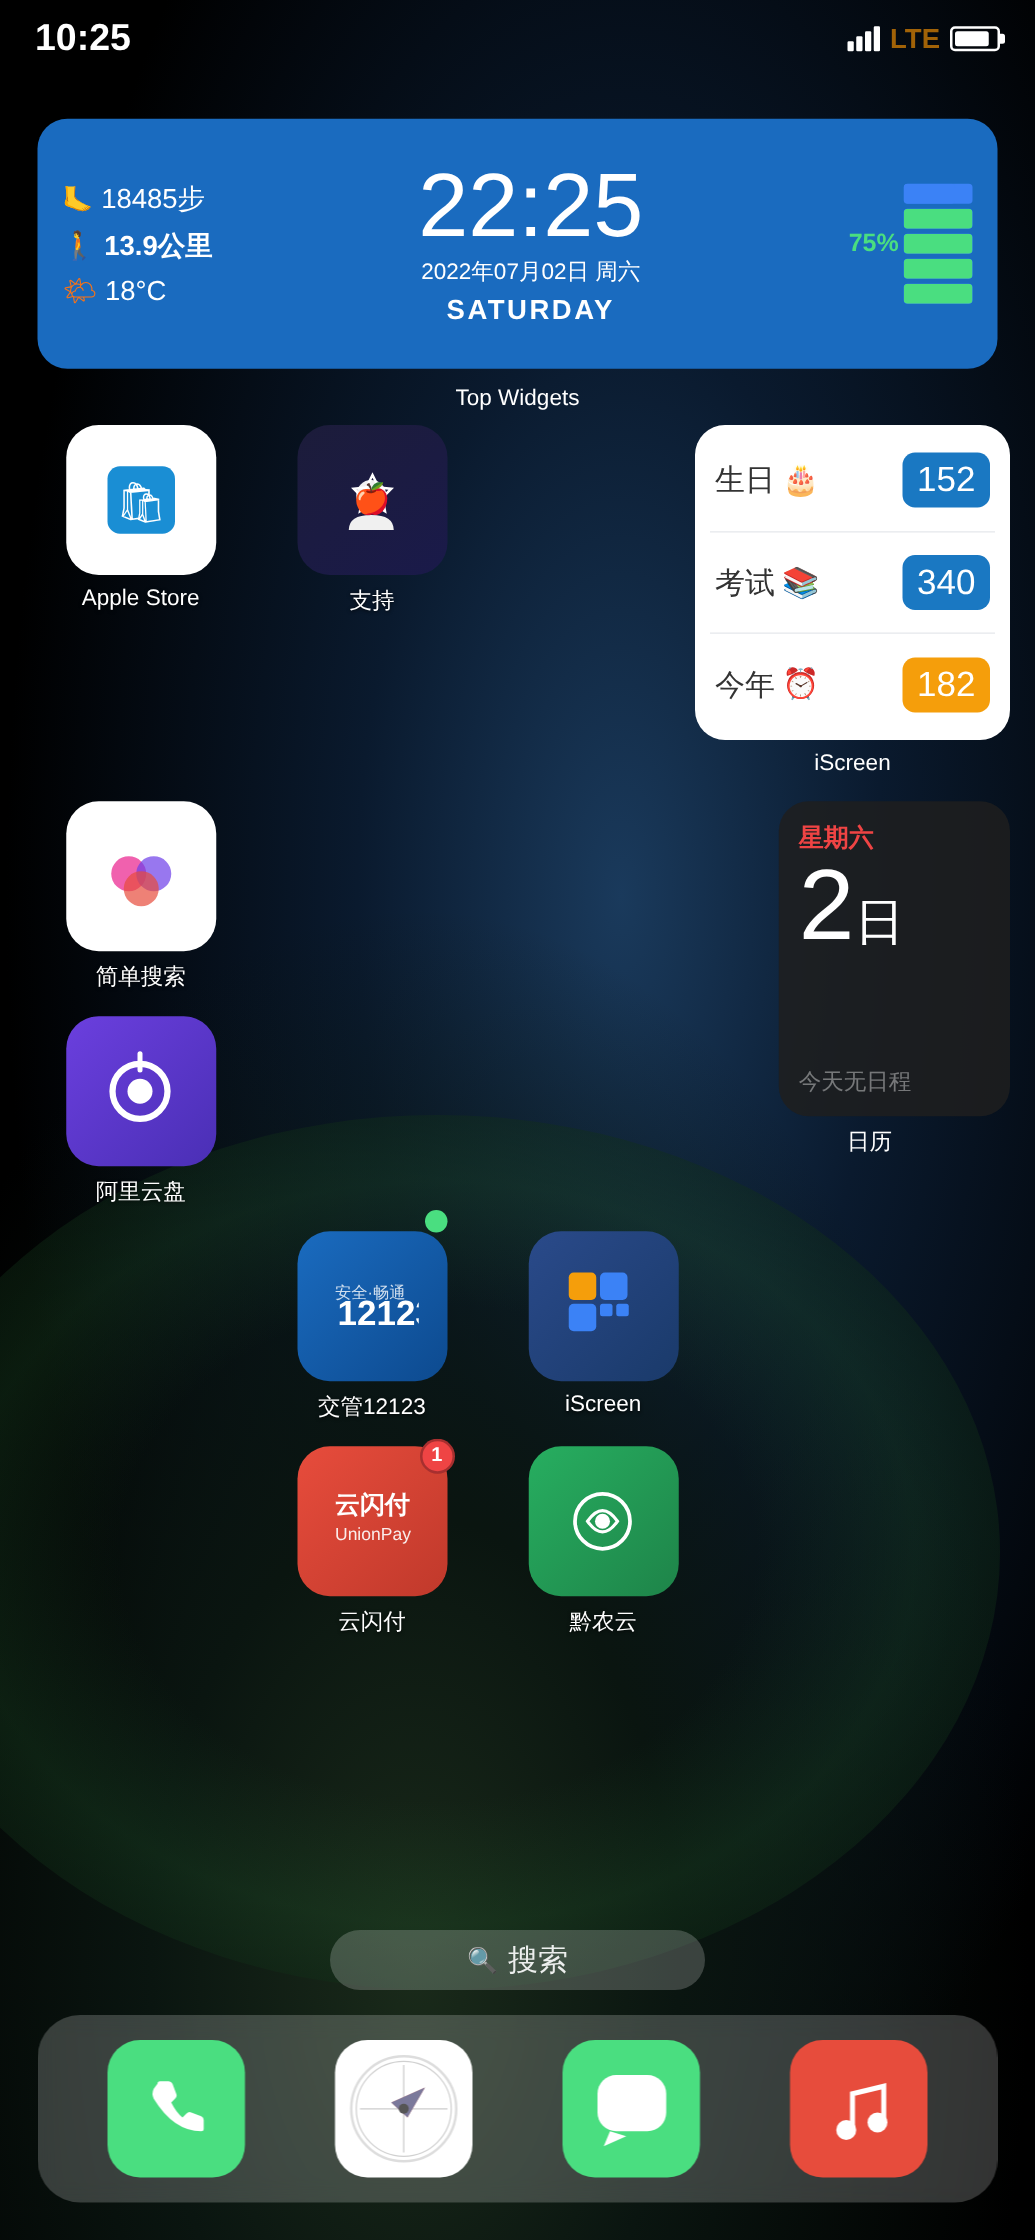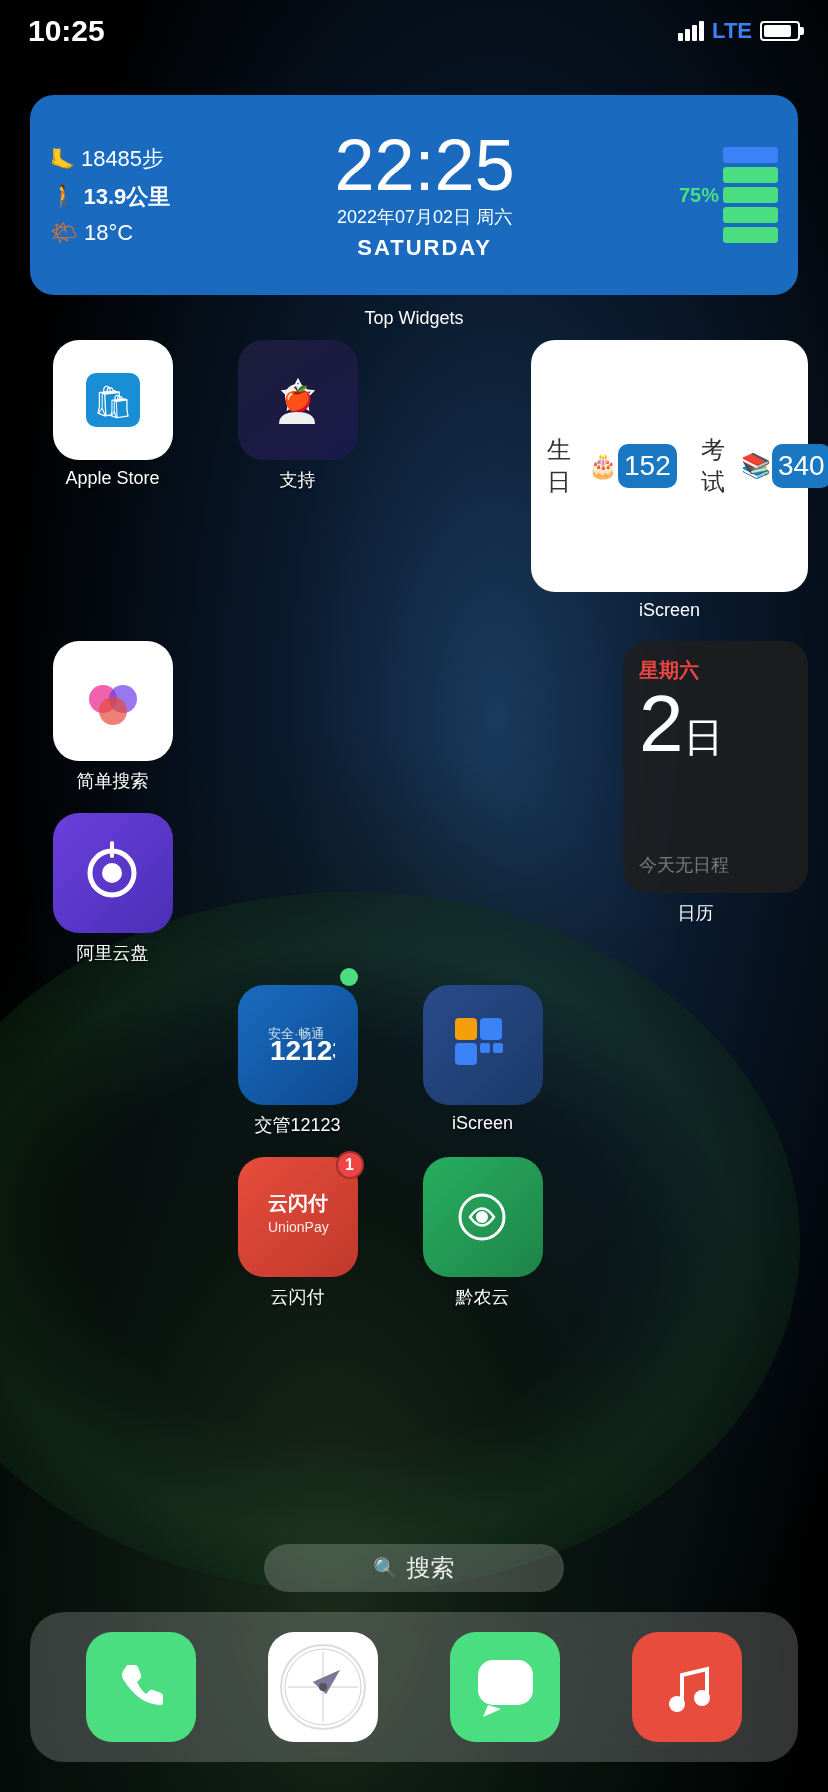--- a/index.html
+++ b/index.html
@@ -63,21 +63,21 @@
       display: flex;
       align-items: flex-end;
       gap: 2px;
     }
     .signal-bar {
       width: 5px;
       background: #fff;
       border-radius: 1px;
     }
     .lte-text {
-      color: #3b82f6;
+      color: #a16207;
       font-size: 22px;
       font-weight: 600;
     }
     .battery {
       width: 40px;
       height: 20px;
       border: 2px solid #fff;
       border-radius: 4px;
       position: relative;
       display: flex;
@@ -257,27 +257,27 @@
 
     .app-label {
       color: #fff;
       font-size: 18px;
       text-align: center;
       text-shadow: 0 1px 3px rgba(0,0,0,0.8);
     }
 
     
     .iscreen-widget {
-      width: 277px;
+      width: 252px;
       height: 252px;
       background: #fff;
       border-radius: 24px;
       padding: 12px;
       display: flex;
-      flex-direction: row;
+      flex-direction: column;
       gap: 8px;
     }
     .iscreen-row {
       display: flex;
       align-items: center;
       justify-content: space-between;
       flex: 1;
       padding: 0 4px;
     }
     .iscreen-row-label {

